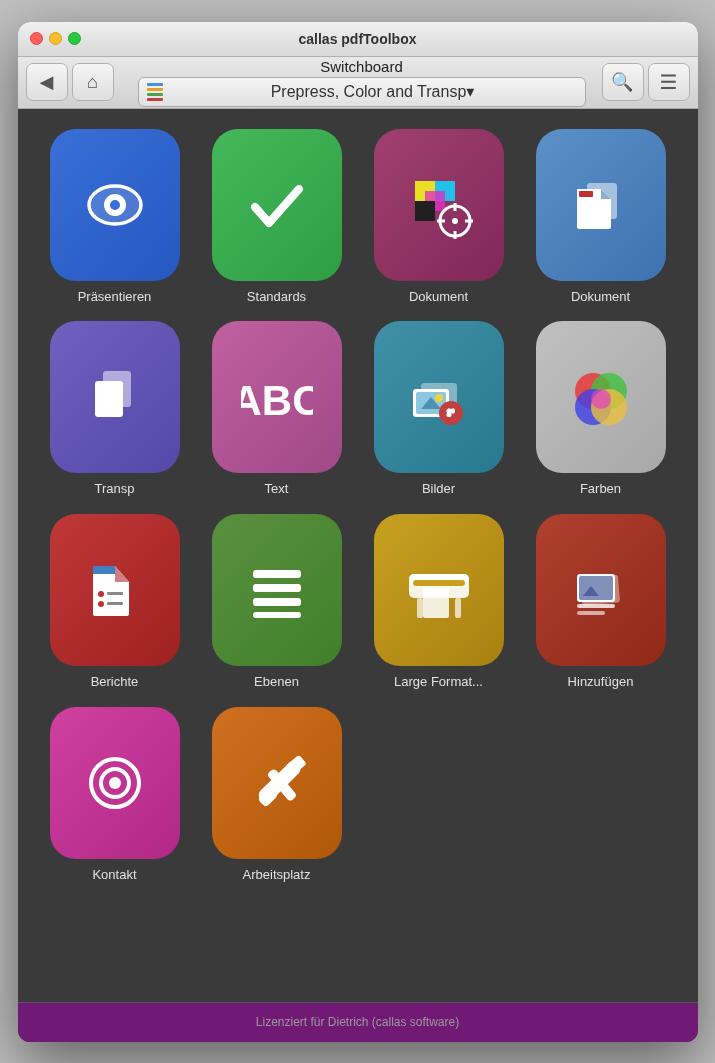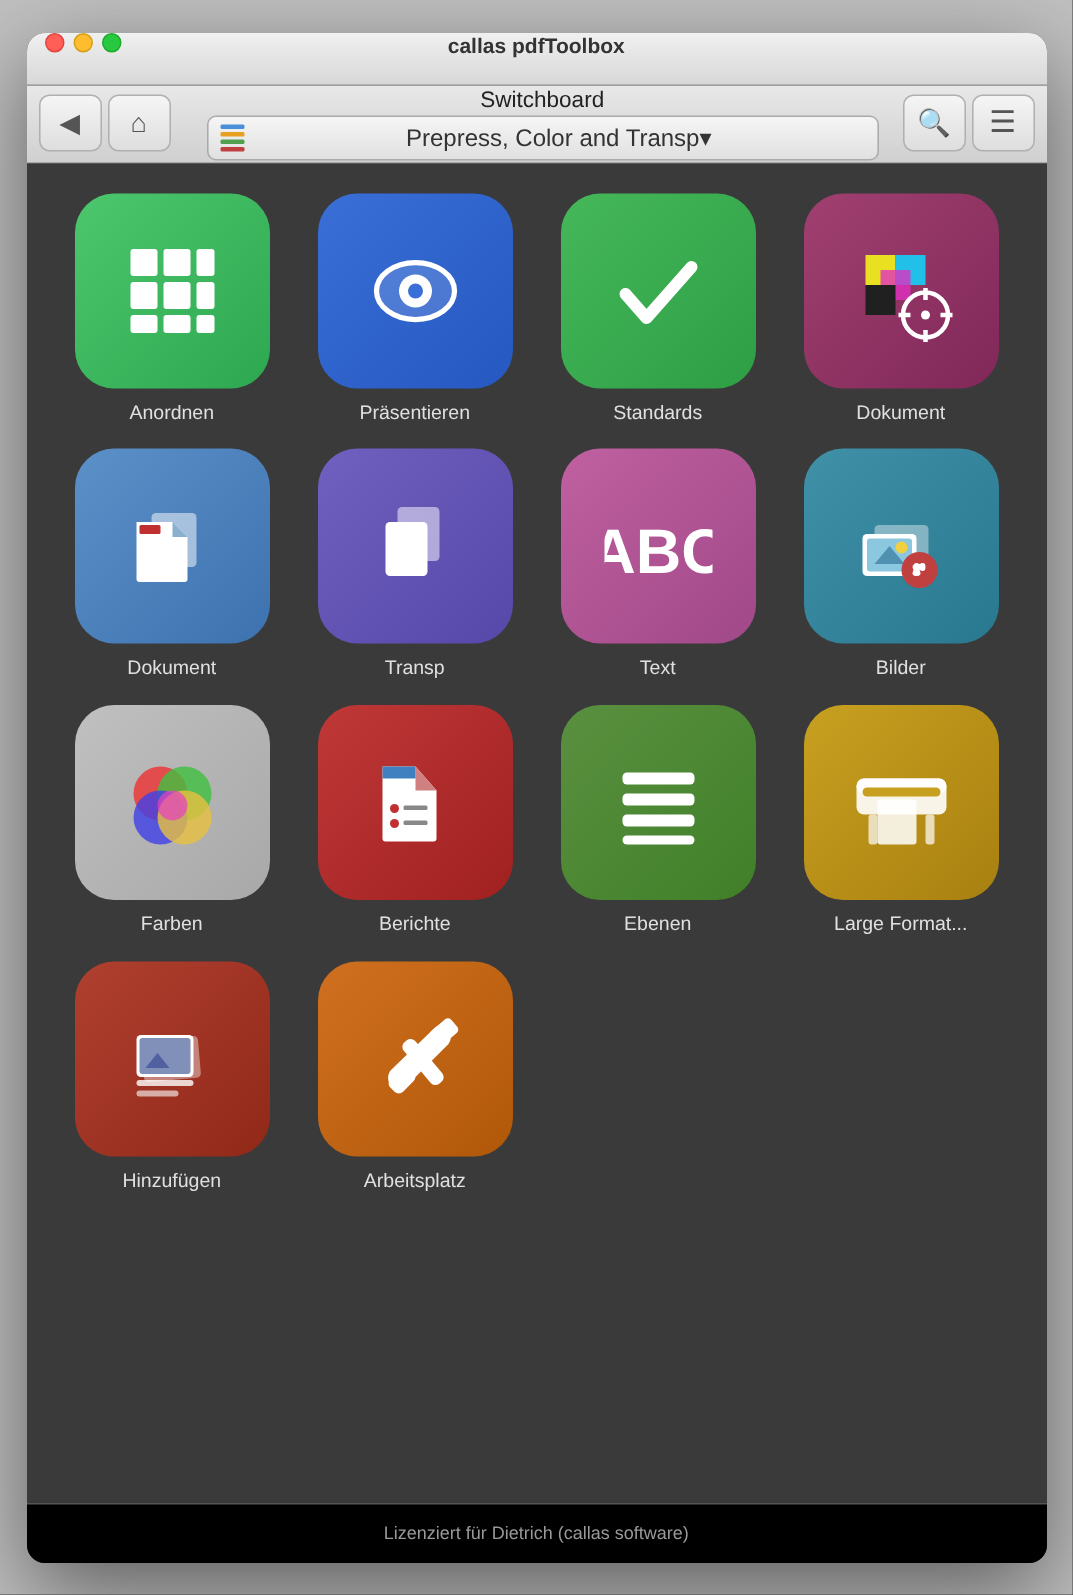--- a/index.html
+++ b/index.html
@@ -23,20 +23,21 @@
       overflow: hidden;
       display: flex;
       flex-direction: column;
     }
 
     
     .titlebar {
       background: linear-gradient(to bottom, #f0f0f0, #d8d8d8);
       height: 35px;
       display: flex;
+      align-items: center;
       justify-content: center;
       position: relative;
       border-bottom: 1px solid #b0b0b0;
       flex-shrink: 0;
     }
 
     .titlebar-title {
       font-size: 14px;
       font-weight: 600;
       color: #333;
@@ -153,21 +154,21 @@
     .app-item {
       display: flex;
       flex-direction: column;
       align-items: center;
       cursor: pointer;
       gap: 8px;
     }
 
     .app-icon {
       width: 130px;
-      height: 130px;
+      height: 152px;
       border-radius: 26px;
       display: flex;
       align-items: center;
       justify-content: center;
       position: relative;
       overflow: hidden;
     }
 
     .app-label {
       font-size: 13px;
@@ -194,21 +195,21 @@
     .icon-arbeitsplatz { background: linear-gradient(135deg, #d07020, #b05808); }
 
     
     .icon-svg {
       width: 72px;
       height: 72px;
     }
 
     
     .statusbar {
-      background: #000000;
+      background: #701a75;
       height: 40px;
       display: flex;
       align-items: center;
       justify-content: center;
       border-top: 1px solid #555;
       flex-shrink: 0;
     }
 
     .statusbar-text {
       font-size: 12px;
@@ -258,36 +259,20 @@
       <span>🔍</span>
     </div>
     <div class="toolbar-menu-btn">
       <span style="font-size:20px; line-height:1;">☰</span>
     </div>
   </div>
 
   <div class="content">
     <div class="grid">
 
-      <div class="app-item">
-        <div class="app-icon icon-anordnen">
-          <svg class="icon-svg" viewBox="0 0 72 72" fill="none">
-            <rect x="8" y="8" width="18" height="18" rx="2" fill="white"></rect>
-            <rect x="30" y="8" width="18" height="18" rx="2" fill="white"></rect>
-            <rect x="52" y="8" width="12" height="18" rx="2" fill="white"></rect>
-            <rect x="8" y="30" width="18" height="18" rx="2" fill="white"></rect>
-            <rect x="30" y="30" width="18" height="18" rx="2" fill="white"></rect>
-            <rect x="52" y="30" width="12" height="18" rx="2" fill="white"></rect>
-            <rect x="8" y="52" width="18" height="12" rx="2" fill="white"></rect>
-            <rect x="30" y="52" width="18" height="12" rx="2" fill="white"></rect>
-            <rect x="52" y="52" width="12" height="12" rx="2" fill="white"></rect>
-          </svg>
-        </div>
-        <span class="app-label">Anordnen</span>
-      </div>
 
       <div class="app-item">
         <div class="app-icon icon-praesentieren">
           <svg class="icon-svg" viewBox="0 0 72 72" fill="none">
             <ellipse cx="36" cy="36" rx="26" ry="19" fill="white" fill-opacity="0.15"></ellipse>
             <ellipse cx="36" cy="36" rx="26" ry="19" stroke="white" stroke-width="3.5" fill="none"></ellipse>
             <circle cx="36" cy="36" r="11" fill="white"></circle>
             <circle cx="36" cy="36" r="5" fill="#3a6fd8"></circle>
           </svg>
         </div>
@@ -451,20 +436,30 @@
 
             <polygon points="18,42 26,32 34,42" fill="#5060a0"></polygon>
 
             <rect x="12" y="50" width="38" height="4" rx="2" fill="white" fill-opacity="0.8"></rect>
             <rect x="12" y="57" width="28" height="4" rx="2" fill="white" fill-opacity="0.6"></rect>
           </svg>
         </div>
         <span class="app-label">Hinzufügen</span>
       </div>
 
+      <div class="app-item">
+        <div class="app-icon icon-kontakt">
+          <svg class="icon-svg" viewBox="0 0 72 72" fill="none">
+            <circle cx="36" cy="36" r="24" stroke="white" stroke-width="4" fill="none"></circle>
+            <circle cx="36" cy="36" r="14" stroke="white" stroke-width="4" fill="none"></circle>
+            <circle cx="36" cy="36" r="6" fill="white"></circle>
+          </svg>
+        </div>
+        <span class="app-label">Kontakt</span>
+      </div>
 
       <div class="app-item">
         <div class="app-icon icon-arbeitsplatz">
           <svg class="icon-svg" viewBox="0 0 72 72" fill="none">
 
             <path d="M52 14 C58 14 62 20 58 26 L30 54 C27 57 22 57 20 54 C17 51 17 46 20 43 L48 16 C50 14 51 14 52 14Z" fill="white"></path>
             <rect x="18" y="44" width="18" height="12" rx="4" transform="rotate(-45 27 50)" fill="white"></rect>
 
             <rect x="36" y="20" width="10" height="36" rx="4" transform="rotate(-40 41 38)" fill="white"></rect>
 

